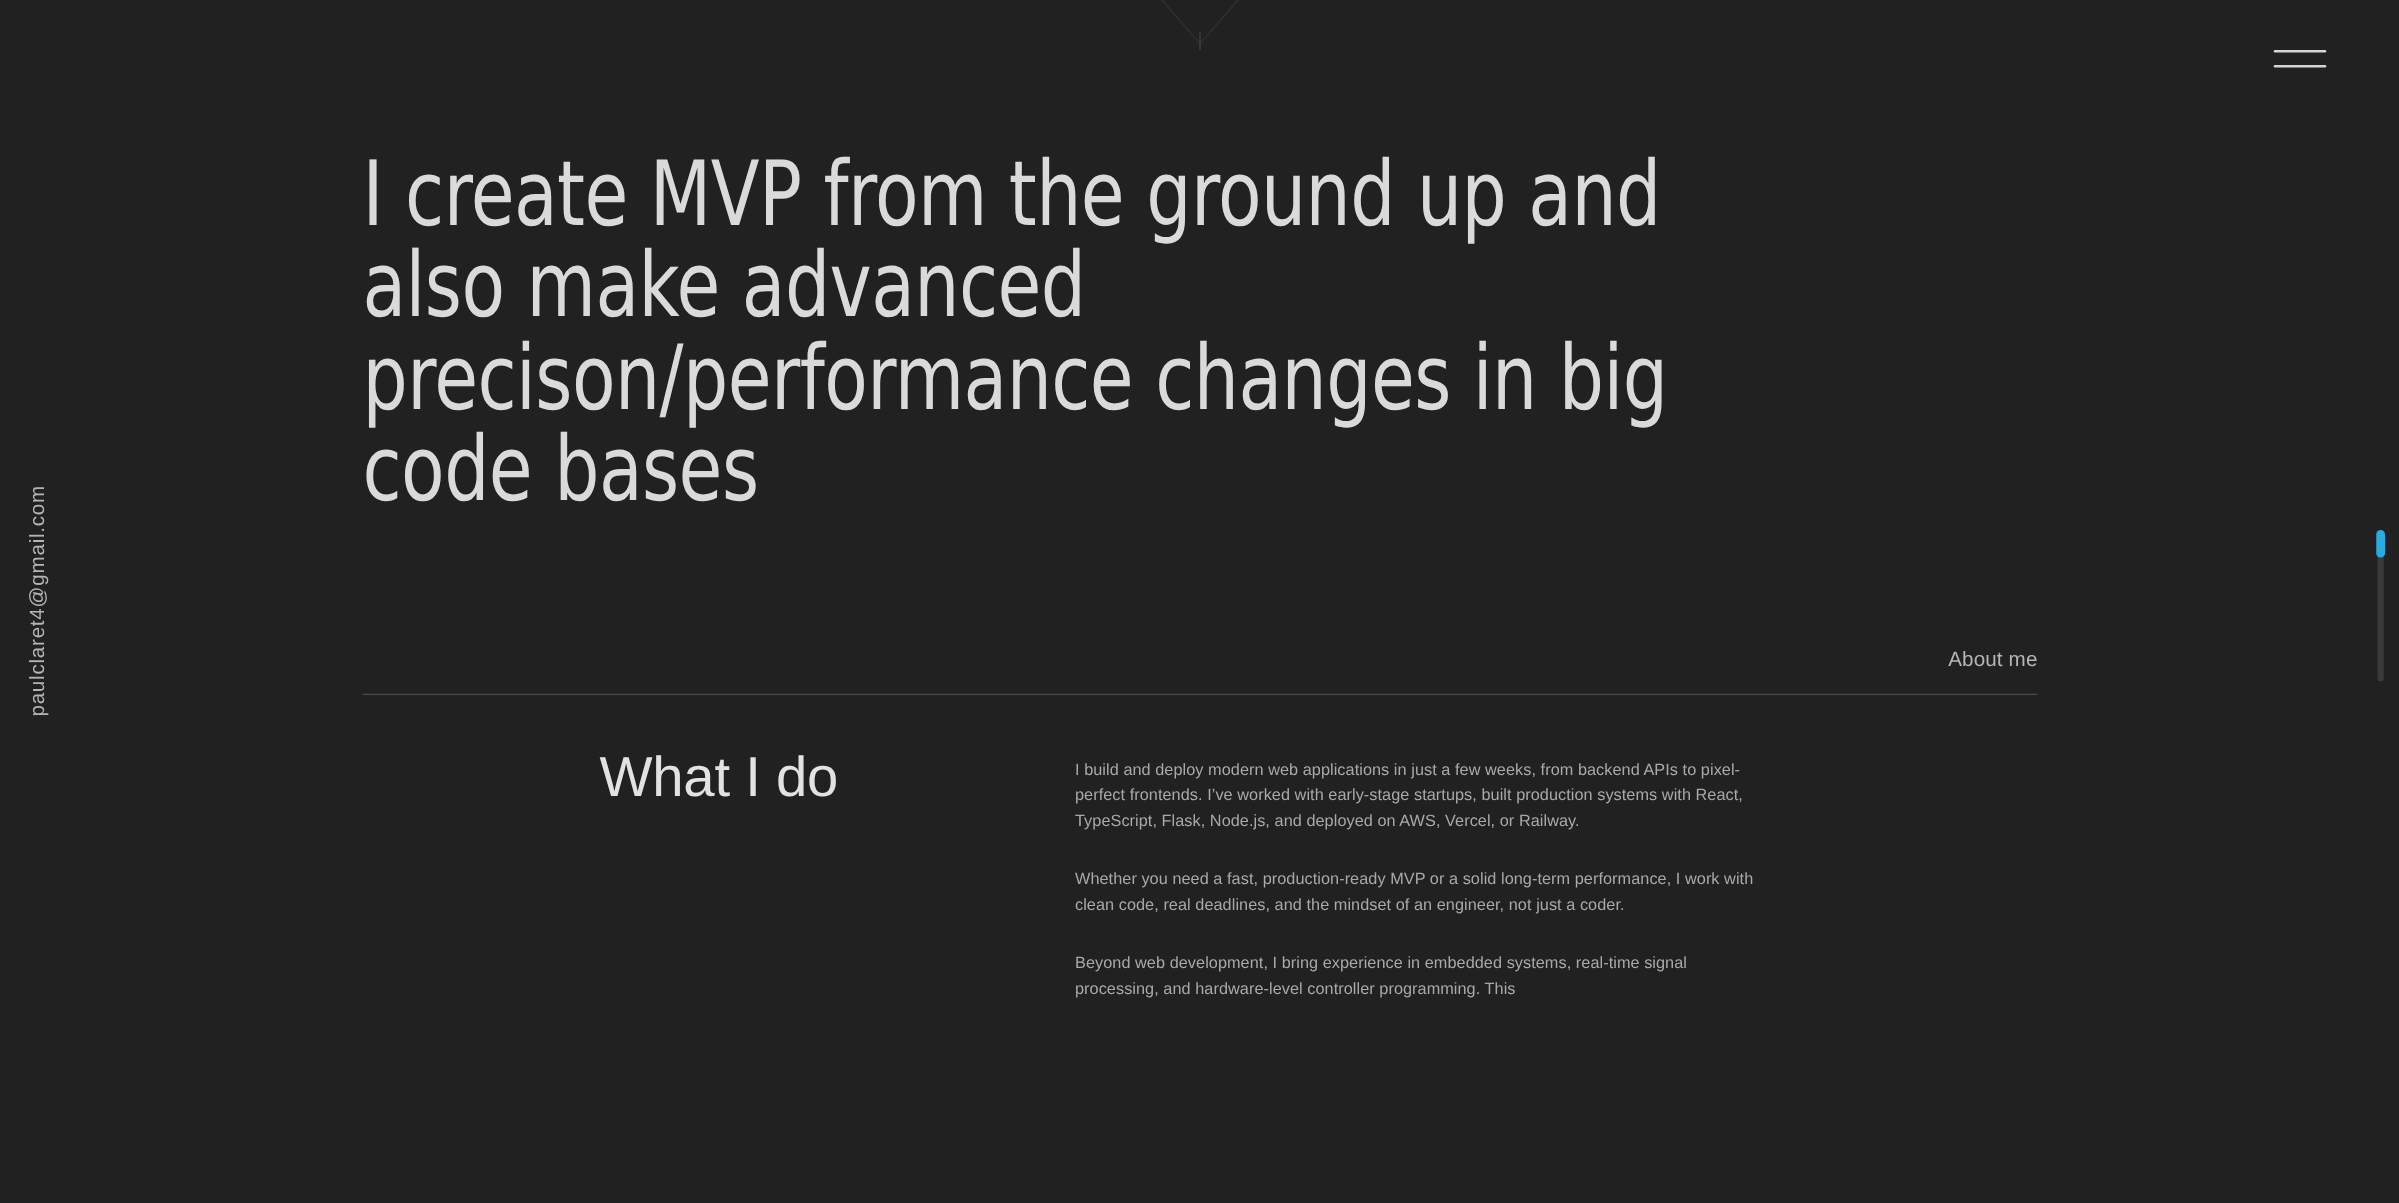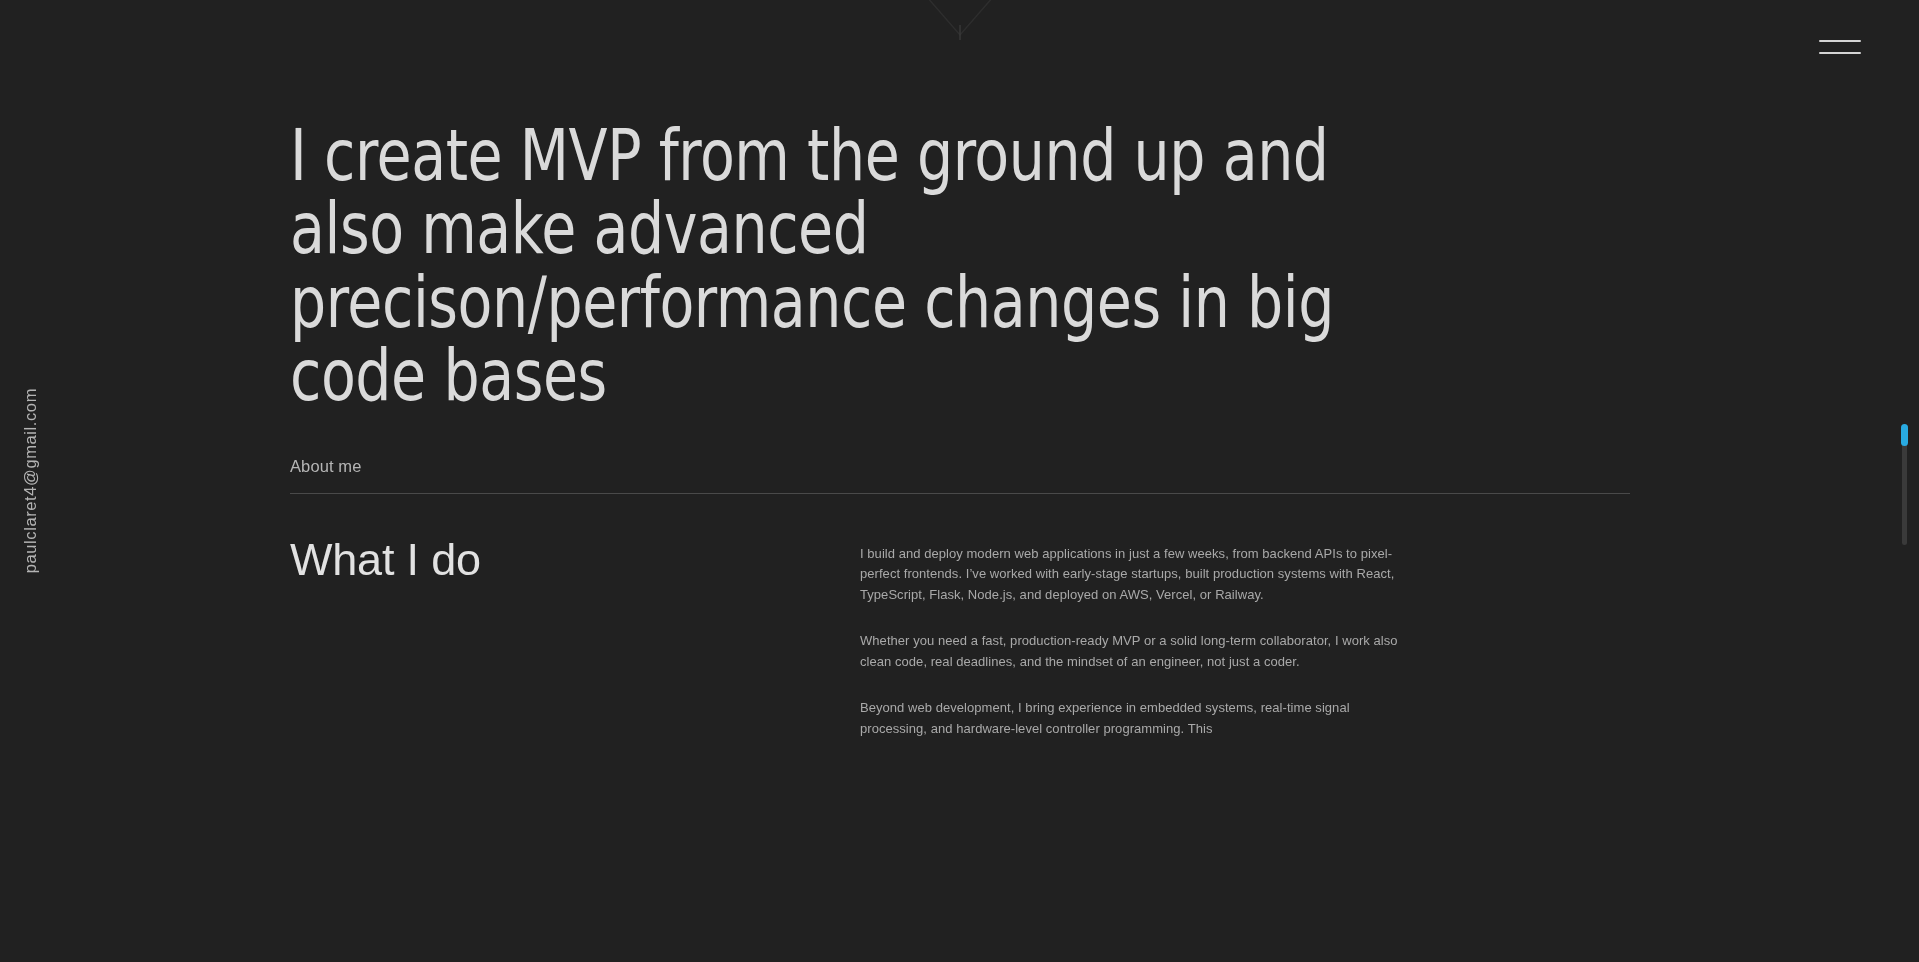--- a/index.html
+++ b/index.html
@@ -99,21 +99,22 @@
     letter-spacing:-0.5px;
     color:#dadada;
     max-width:1320px;
     transform:scaleX(0.88);
     transform-origin:left center;
     white-space:pre-line;
   }
 
   
   .section-head {
-    margin-top:44px;
+    margin-top:106px;
+    text-align:right;
   }
   .section-label {
     font-size:16.5px;
     font-weight:400;
     color:#b5b5b5;
     letter-spacing:0.1px;
   }
   .section-rule {
     margin-top:17px;
     width:1340px;
@@ -122,20 +123,21 @@
   }
 
   
   .about-grid {
     display:flex;
     margin-top:42px;
   }
   .about-left {
     width:570px;
     flex:0 0 570px;
+    text-align:center;
   }
   .about-title {
     font-size:45px;
     font-weight:400;
     color:#e2e2e2;
     line-height:1.08;
     letter-spacing:-0.2px;
   }
   .about-right {
     flex:0 0 545px;
@@ -210,21 +212,21 @@
       <div class="section-label">About me</div>
       <div class="section-rule"></div>
     </div>
 
     <section class="about-grid">
       <div class="about-left">
         <h2 class="about-title">What I do</h2>
       </div>
       <div class="about-right">
         <p>I build and deploy modern web applications in just a few weeks, from backend APIs to pixel-perfect frontends. I’ve worked with early-stage startups, built production systems with React, TypeScript, Flask, Node.js, and deployed on AWS, Vercel, or Railway.</p>
-        <p>Whether you need a fast, production-ready MVP or a solid long-term collaborator, I work also clean code, real deadlines, and the mindset of an engineer, not just a coder.</p>
+        <p>Whether you need a fast, production-ready MVP or a solid long-term performance, I work with clean code, real deadlines, and the mindset of an engineer, not just a coder.</p>
         <p>Beyond web development, I bring experience in embedded systems, real-time signal processing, and hardware-level controller programming. This</p>
       </div>
     </section>
 
   </div>
 
   <div class="scrollbar">
     <div class="track"></div>
     <div class="thumb"></div>
   </div>

